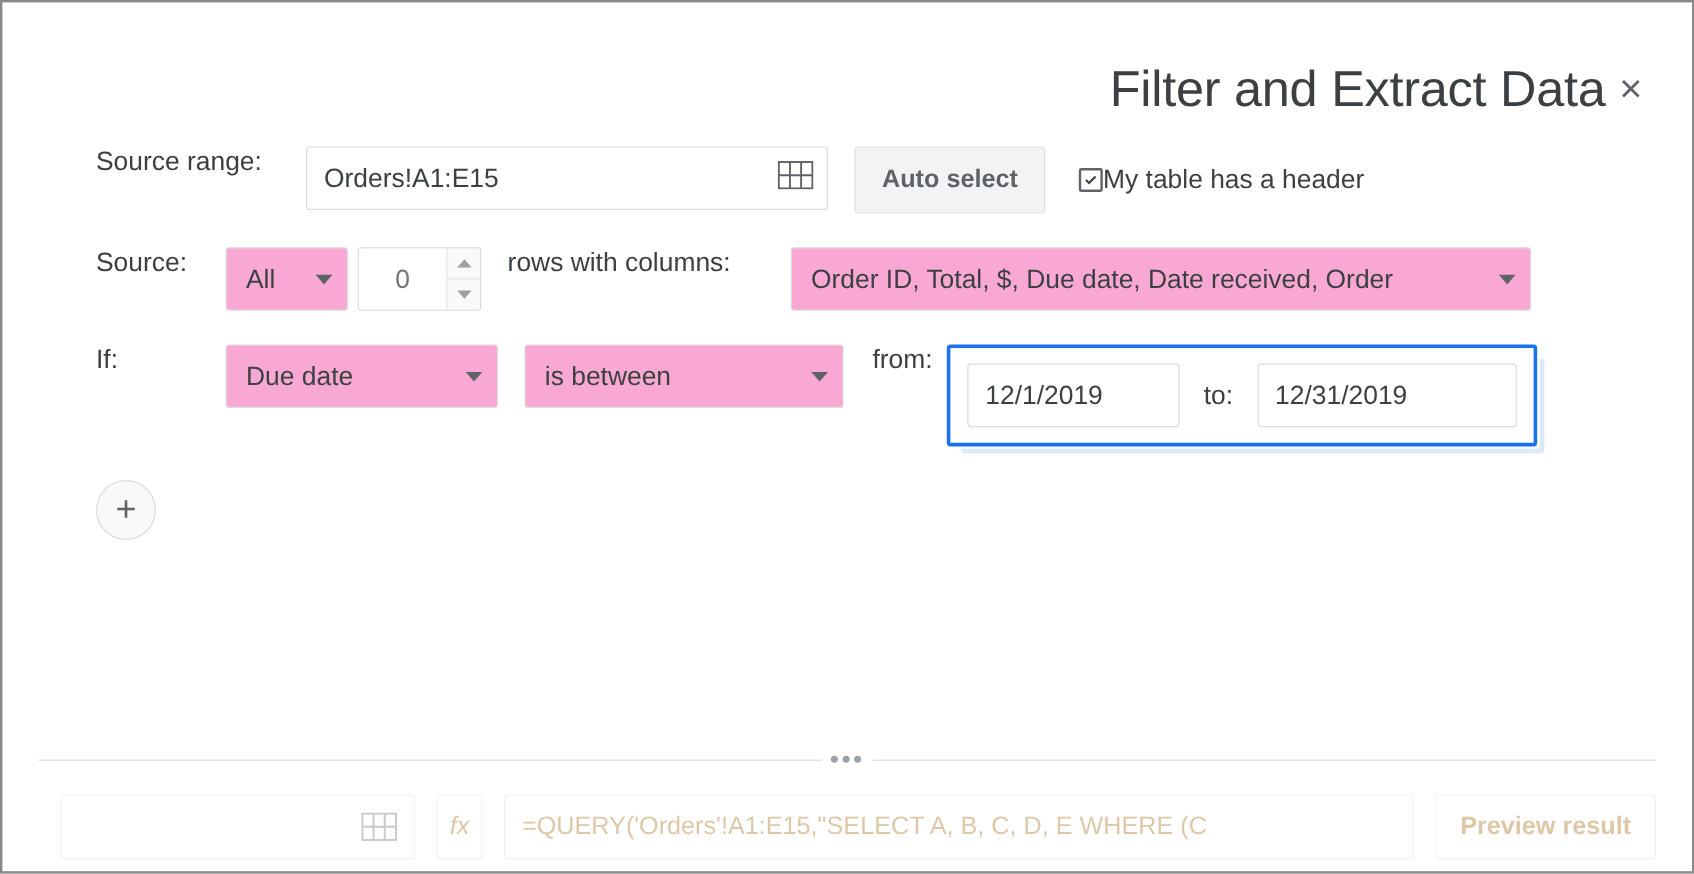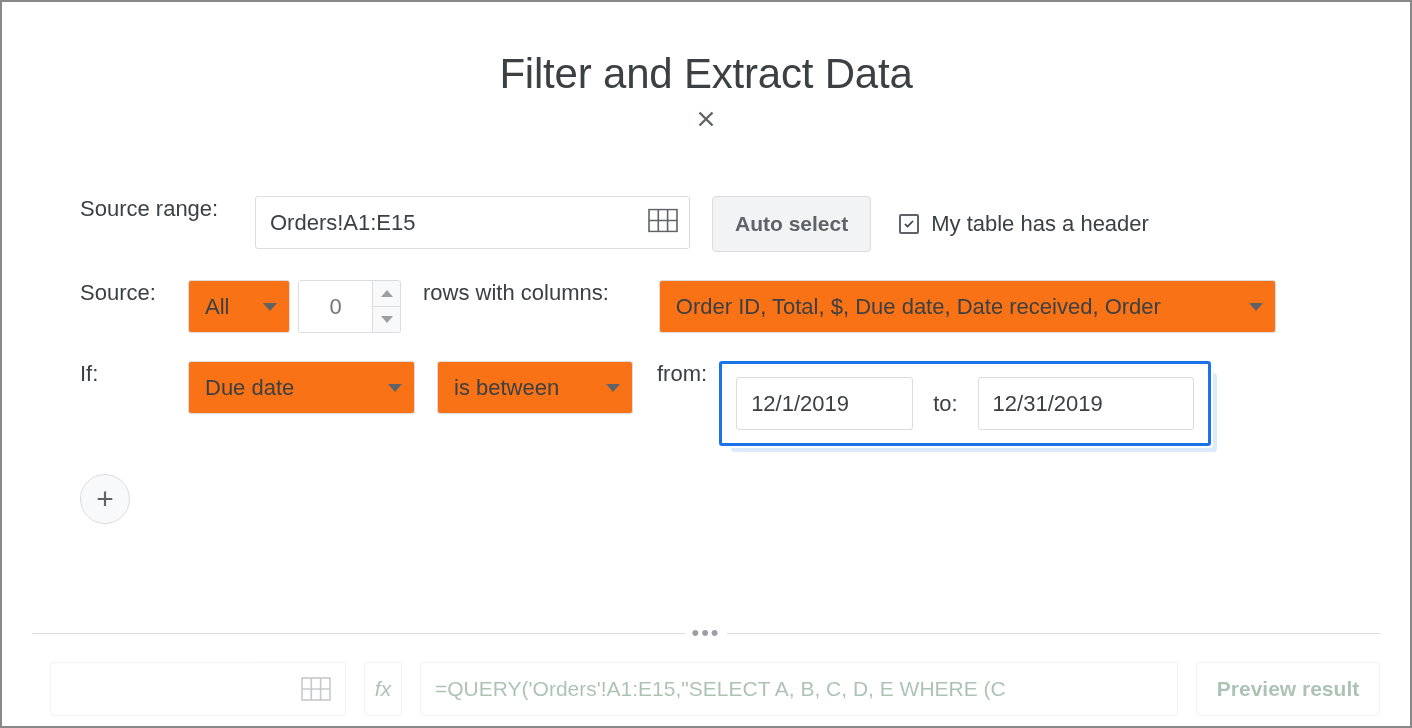--- a/index.html
+++ b/index.html
@@ -14,22 +14,21 @@
       position: relative;
       overflow: hidden;
     }
     .modal {
       padding: 48px 30px 0 30px;
     }
     .header {
       display: flex;
       justify-content: flex-end;
       align-items: center;
-      margin-bottom: 56px;
-      flex-direction: column;
+      margin-bottom: 24px;
     }
     .title {
       font-size: 42px;
       font-weight: 400;
       color: #3c4043;
       letter-spacing: -0.2px;
     }
     .close {
       color: #5f6368;
       cursor: pointer;
@@ -85,41 +84,41 @@
       font-size: 21px;
       font-weight: 700;
       color: #5f6368;
       cursor: pointer;
       margin-left: 22px;
       margin-right: 22px;
     }
     .checkbox-wrap {
       display: flex;
       align-items: center;
-      gap: 12px;
+      gap: 0;
       margin-left: 6px;
     }
     .checkbox {
       width: 20px;
       height: 20px;
       border: 2px solid #5f6368;
       border-radius: 2px;
       display: flex;
       align-items: center;
       justify-content: center;
       cursor: pointer;
     }
     .checkmark {
       width: 12px;
       height: 12px;
       color: #3c4043;
     }
     .select {
       height: 53px;
-      background: #f97316;
+      background: #f9a8d4;
       border: 1px solid #dadce0;
       border-radius: 3px;
       display: flex;
       align-items: center;
       justify-content: space-between;
       padding: 0 12px 0 16px;
       font-size: 22px;
       color: #3c4043;
       cursor: pointer;
       white-space: nowrap;
@@ -179,21 +178,21 @@
       border-left: 6px solid transparent;
       border-right: 6px solid transparent;
       border-top: 7px solid #9aa0a6;
     }
     .rows-label {
       font-size: 22px;
       margin-right: 50px;
     }
     .columns-select { width: 617px; }
     .sel-duedate { width: 227px; margin-right: 22px; gap: 16px; }
-    .sel-between { width: 196px; margin-right: 24px; }
+    .sel-between { width: 266px; margin-right: 24px; }
     .from-label, .to-label { font-size: 22px; color: #3c4043; }
     .to-label { margin: 0 20px; }
     .date-box {
       position: relative;
       border: 3px solid #1a73e8;
       border-radius: 3px;
       padding: 13px 14px;
       display: flex;
       align-items: center;
       margin-left: 12px;
@@ -261,21 +260,21 @@
       padding-top: 6px;
     }
     .bottom-box {
       height: 54px;
       border: 1px solid #dadce0;
       border-radius: 3px;
       display: flex;
       align-items: center;
       padding: 0 14px;
       font-size: 21px;
-      color: #14532d;
+      color: #a16207;
       overflow: hidden;
       white-space: nowrap;
     }
     .bb-target { width: 296px; justify-content: flex-end; }
     .bb-fx { width: 38px; justify-content: center; font-style: italic; }
     .bb-formula { flex: 1; }
     .bb-preview { width: 184px; font-weight: 700; justify-content: center; }
   </style>
 </head>
 <body>

